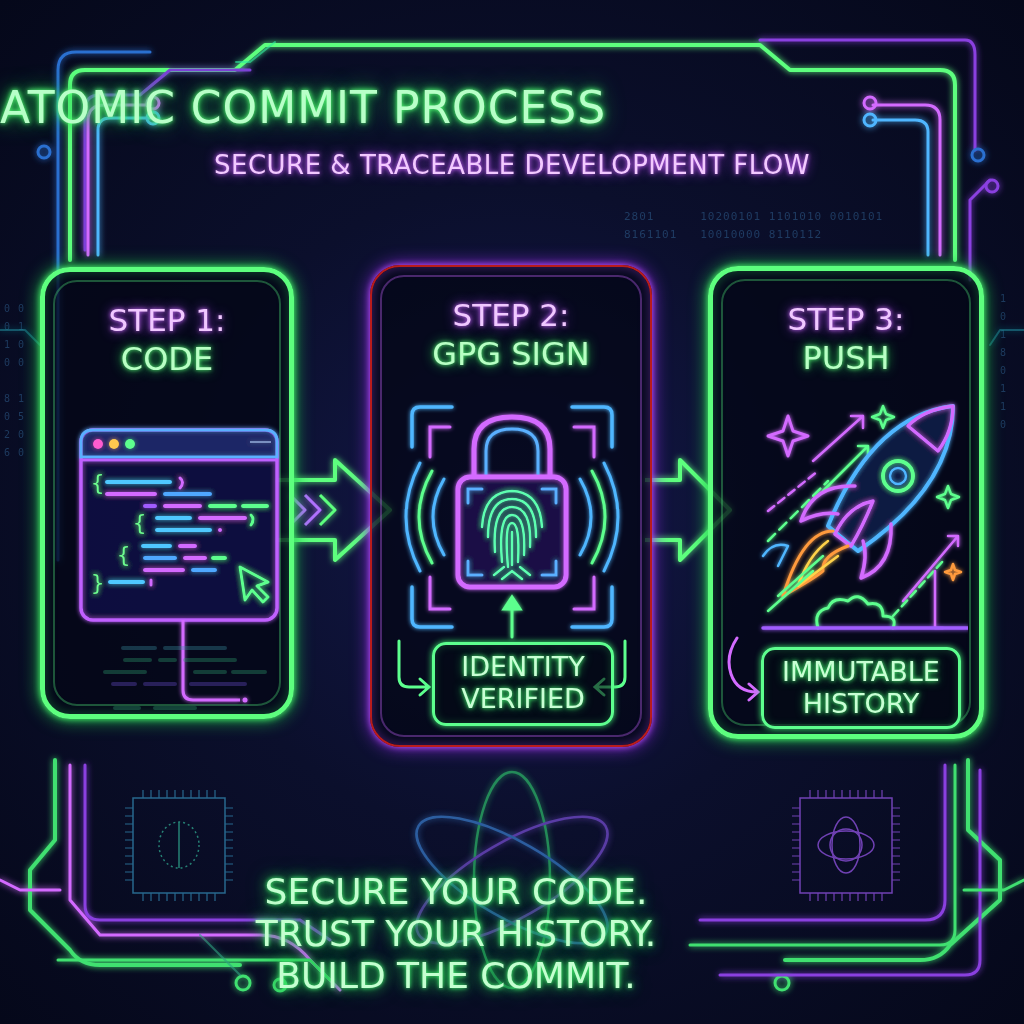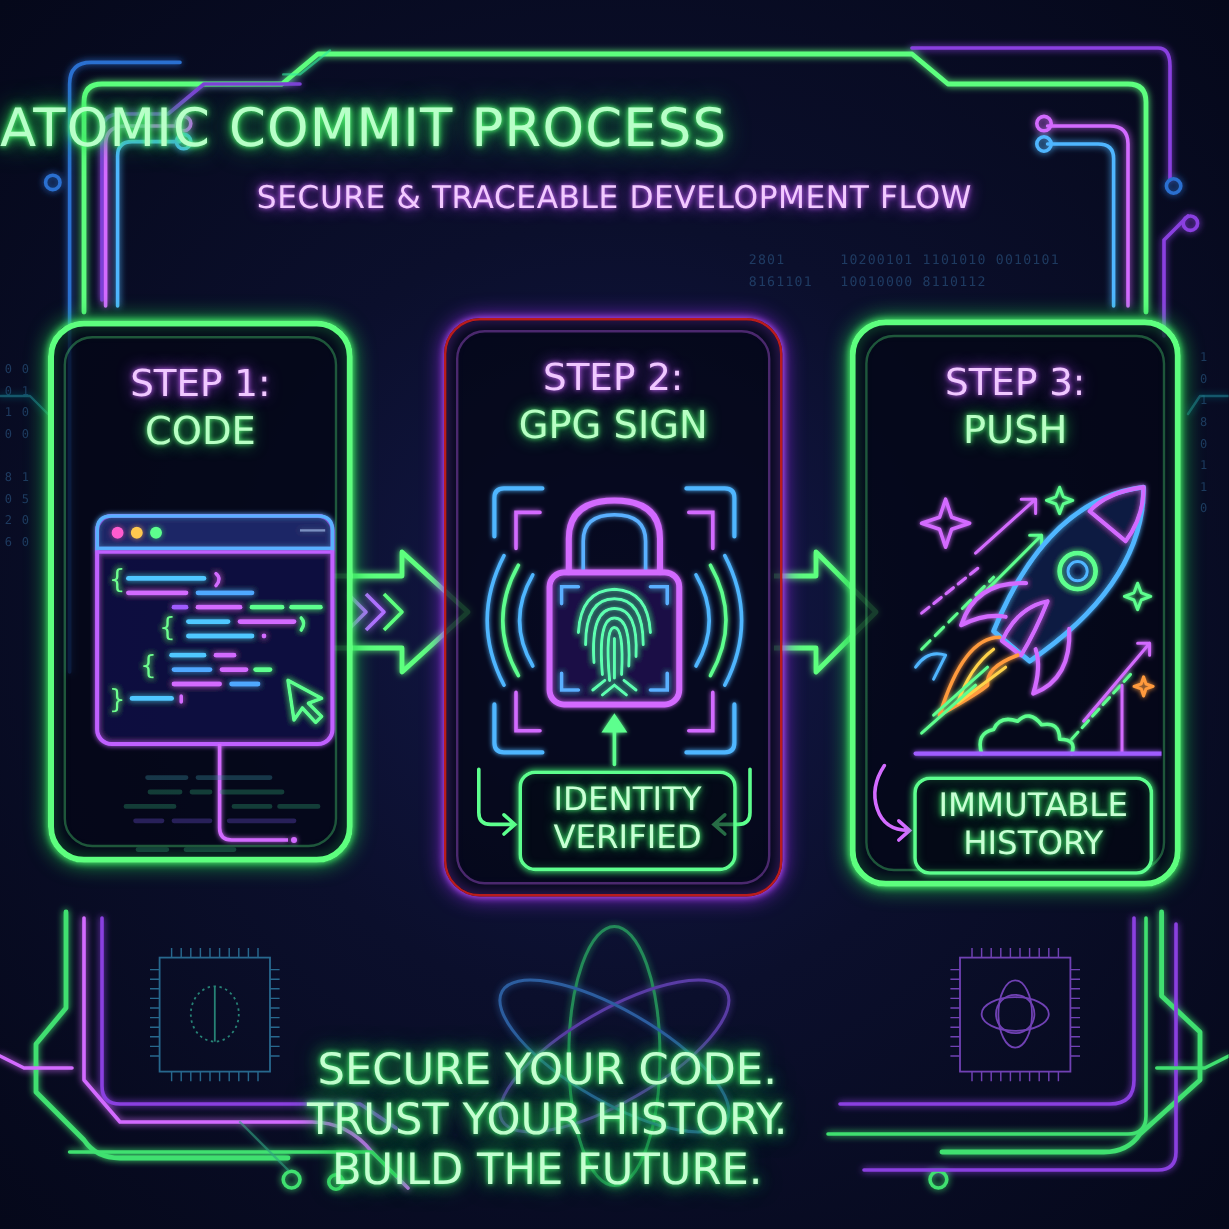--- a/index.html
+++ b/index.html
@@ -332,14 +332,14 @@
   </svg>
   <div class="badge" style="left:48px;top:376px;width:200px;height:82px;">
     <div>IMMUTABLE</div>
     <div>HISTORY</div>
   </div>
 </div>
 
 <div class="tagline">
   <div>SECURE YOUR CODE.</div>
   <div>TRUST YOUR HISTORY.</div>
-  <div>BUILD THE FUTURE.</div>
+  <div>BUILD THE COMMIT.</div>
 </div>
 
 </body></html>

